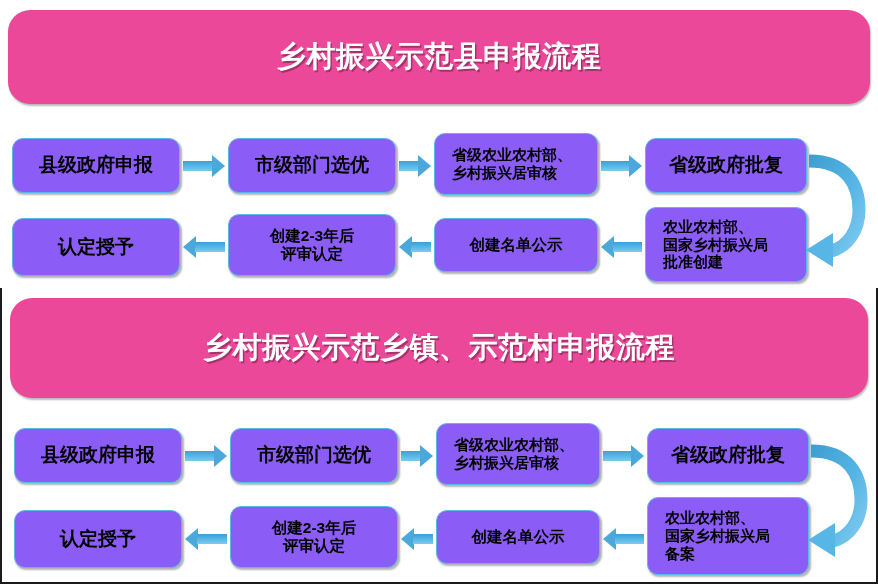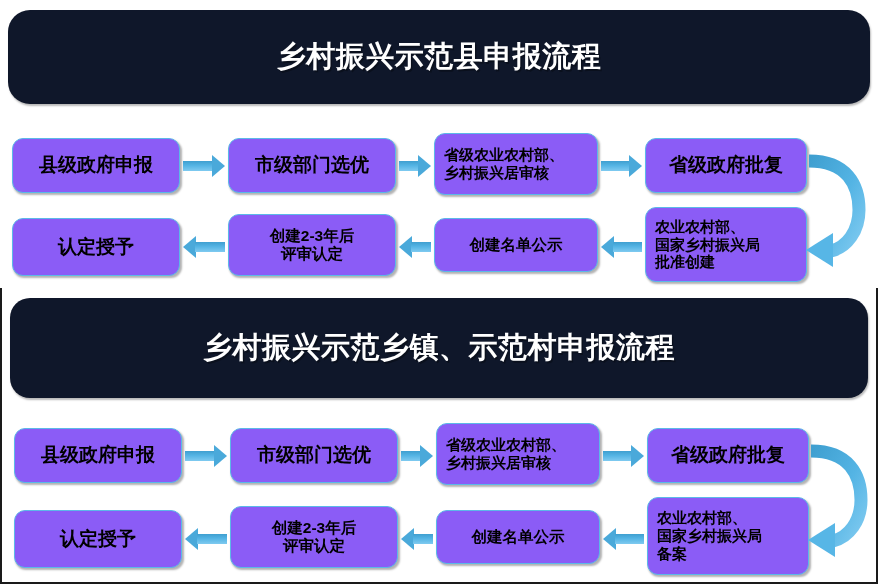--- a/index.html
+++ b/index.html
@@ -12,30 +12,30 @@
   .page{position:relative;width:878px;height:584px;}
 
   
   .section{position:absolute;left:0;width:878px;}
   #section-1{top:0;height:288px;}
   #section-2{top:288px;height:296px;border-left:2px solid #1a1a1a;border-right:2px solid #1a1a1a;border-bottom:2px solid #1a1a1a;box-sizing:border-box;}
 
   
   .banner{
     position:absolute;
-    background:#0f172a;
+    background:#ec4899;
     border-radius:22px;
     box-sizing:border-box;
     display:flex;flex-direction:column;
     align-items:center;justify-content:center;
     color:#ffffff;
     box-shadow:1px 2px 2px rgba(0,0,0,.28);
   }
   #banner-1{left:8px;top:10px;width:862px;height:94px;}
-  #banner-2{left:8px;top:10px;width:858px;height:100px;border-radius:20px;}
+  #banner-2{left:8px;top:10px;width:858px;height:100px;}
   .banner-title{
     font-size:29px;font-weight:bold;letter-spacing:.5px;
     text-shadow:1.5px 1.5px 0 rgba(0,0,0,.30);
     line-height:1.15;
     white-space:nowrap;
   }
   .banner-sub{
     font-size:21px;font-weight:normal;margin-top:3px;
     text-shadow:1px 1px 0 rgba(0,0,0,.22);
     line-height:1.2;
@@ -53,21 +53,21 @@
     text-align:center;
     color:#000000;
     font-weight:bold;
     box-shadow:1.5px 2px 2px rgba(0,0,0,.30);
     line-height:1.18;
     white-space:pre-line;
   }
   .node.t-lg{font-size:19px;}
   .node.t-md{font-size:15.5px;}
   .node.t-sm{font-size:15px;}
-  .node.left-al{justify-content:flex-start;text-align:left;padding-left:9px;}
+  .node.left-al{justify-content:flex-start;text-align:left;padding-left:17px;}
 
   
   .arrow{position:absolute;height:22px;}
   .arrow .shaft{
     position:absolute;top:6px;height:10px;
     background:linear-gradient(to bottom,#3f9fd0 0%,#54b4e4 45%,#7fcaf0 100%);
   }
   .arrow .head{
     position:absolute;top:0;width:0;height:0;
     border-top:11px solid transparent;

